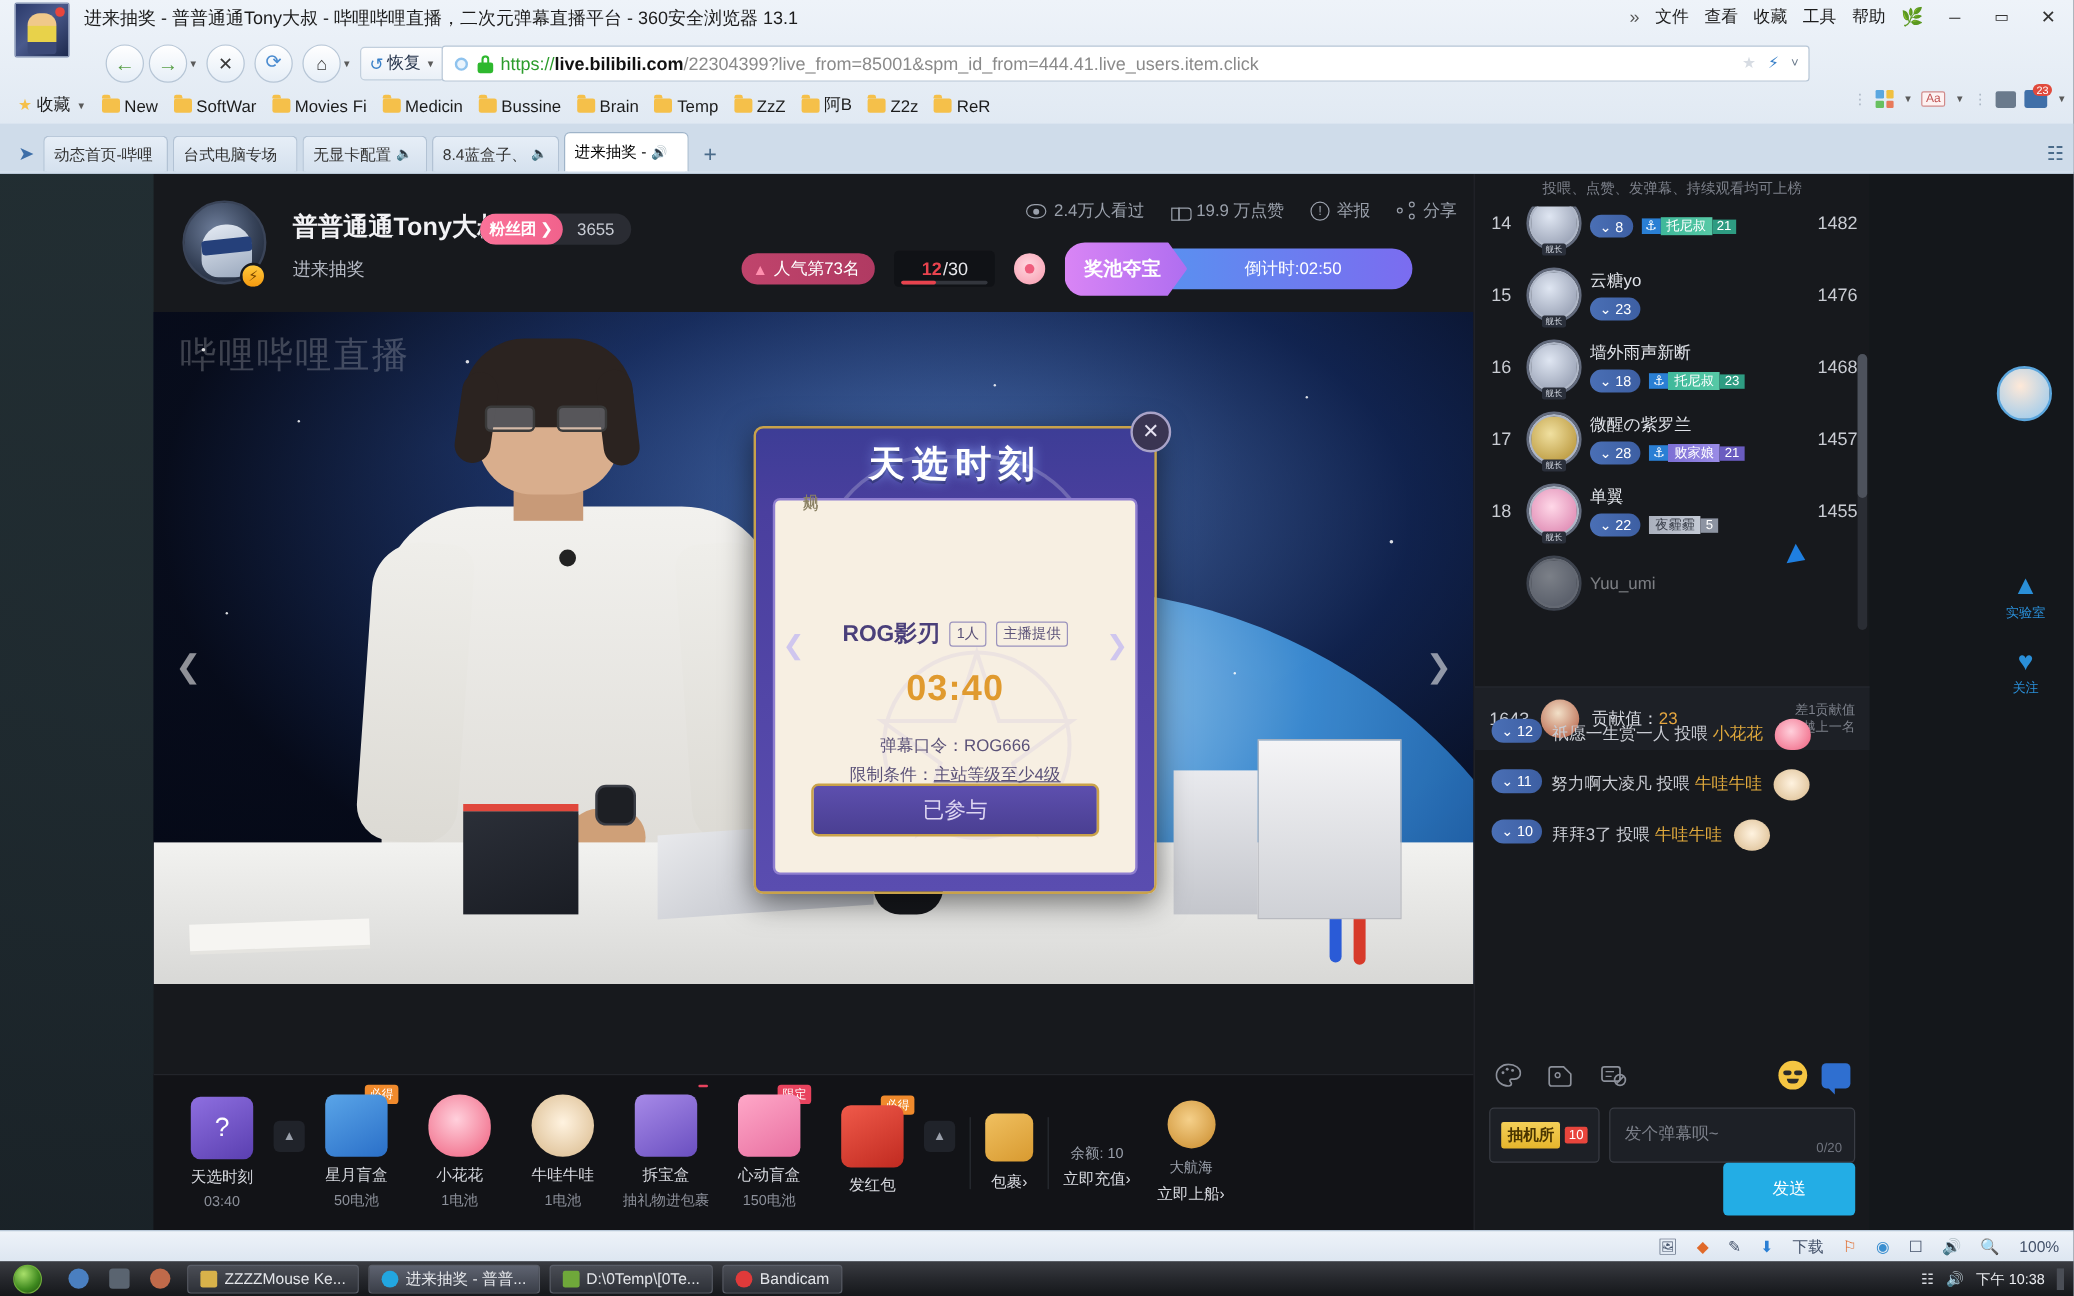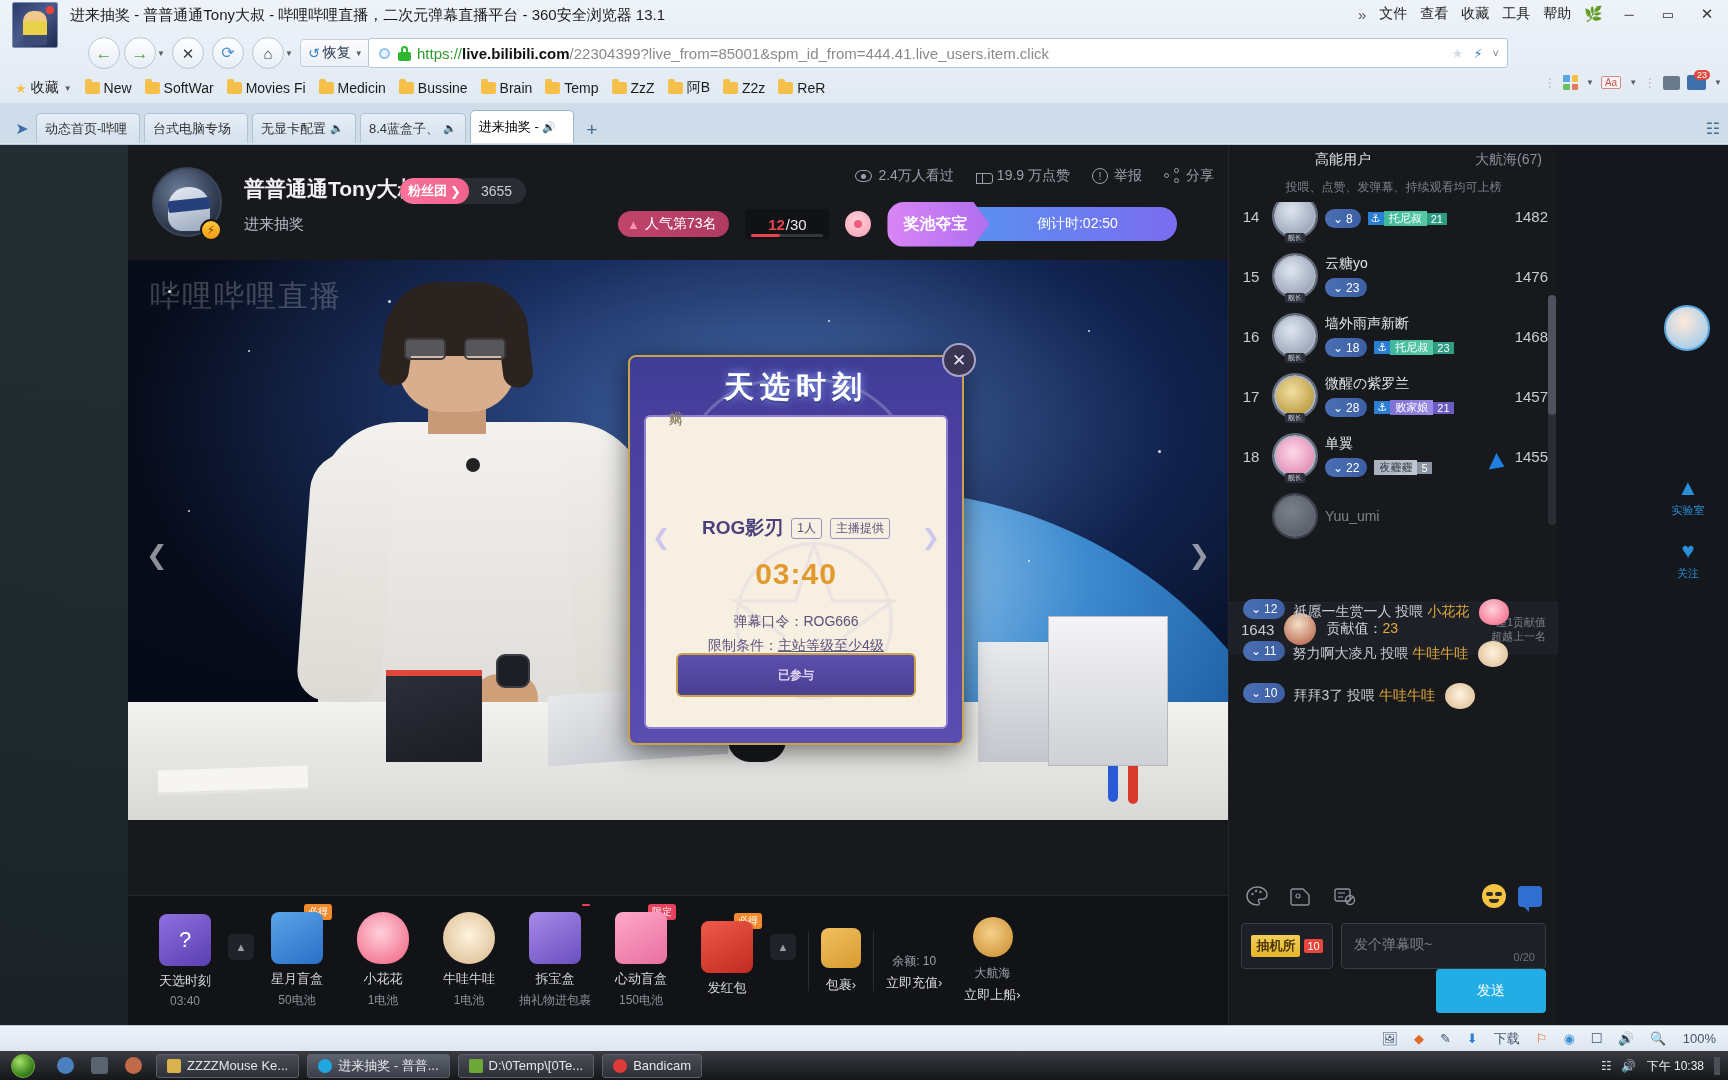--- a/index.html
+++ b/index.html
@@ -224,21 +224,21 @@
   .lot-prize{position:absolute;left:0;right:0;top:98px;display:flex;align-items:center;justify-content:center;gap:8px;}
   .lot-prize .nm{font-size:19px;color:#4a3f7a;font-weight:bold;}
   .lot-prize .tag{font-size:12px;color:#5a5178;border:1px solid #9b93bd;border-radius:3px;padding:1px 5px;}
   .lot-timer{position:absolute;left:0;right:0;top:140px;text-align:center;font-size:30px;font-weight:bold;color:#e09a2e;letter-spacing:1px;}
   .lot-star{position:absolute;left:84px;top:120px;width:168px;height:168px;opacity:.16;}
   .lot-lines{position:absolute;left:0;right:0;top:192px;text-align:center;color:#5a5178;font-size:14px;line-height:24px;}
   .lot-lines u{text-decoration:underline;}
   .lot-btn{
     position:absolute; left:30px; right:30px; bottom:30px; height:44px;
     background:linear-gradient(to bottom,#5d4fae,#4a3f92); border:2px solid #c9a24a; border-radius:6px;
-    color:#ded6f2; font-size:12px; display:flex; align-items:center; justify-content:center;font-weight:bold;
+    color:#ded6f2; font-size:18px; display:flex; align-items:center; justify-content:center;
   }
   .lot-ltri,.lot-rtri{position:absolute;top:168px;color:#cfc6ee;font-size:22px;}
   .lot-ltri{left:22px;} .lot-rtri{right:22px;}
 
   
   .giftbar{ position:absolute; left:0; bottom:0; width:1100px; height:130px; background:#121317; border-top:1px solid #23252b; display:flex; align-items:center; padding-left:14px; }
   .gift{ width:86px; text-align:center; position:relative; }
   .gift .ic{ width:52px; height:52px; margin:0 auto 6px; border-radius:8px; position:relative; }
   .gift .nm{ font-size:13px; color:#d8dae0; }
   .gift .pr{ font-size:12px; color:#8c909a; margin-top:4px; }
@@ -725,24 +725,20 @@
 
         <div class="gbtn" style="margin-left:22px;">
           <div class="ic" style="background:radial-gradient(circle at 45% 40%,#f5d08a,#c98a2a);border-radius:50%;"></div>
           <div class="sub">大航海</div>
           <div class="act"><span>立即上船</span><span>›</span></div>
         </div>
       </div>
     </div>
 
     <div class="rpanel">
-      <div class="rp-head">
-        <span class="rp-tab" style="margin:0 auto 0 70px;">高能用户</span>
-        <span class="rp-tab dim">大航海(67)</span>
-      </div>
       <div class="rp-sub">投喂、点赞、发弹幕、持续观看均可上榜</div>
 
       <div class="ranklist">
         <div class="rrow" style="margin-top:-16px;">
           <span class="idx">14</span>
           <span class="rav">
               <i class="ring"></i>
               <span class="cap">舰长</span>
             </span>
           <span class="rmeta">

